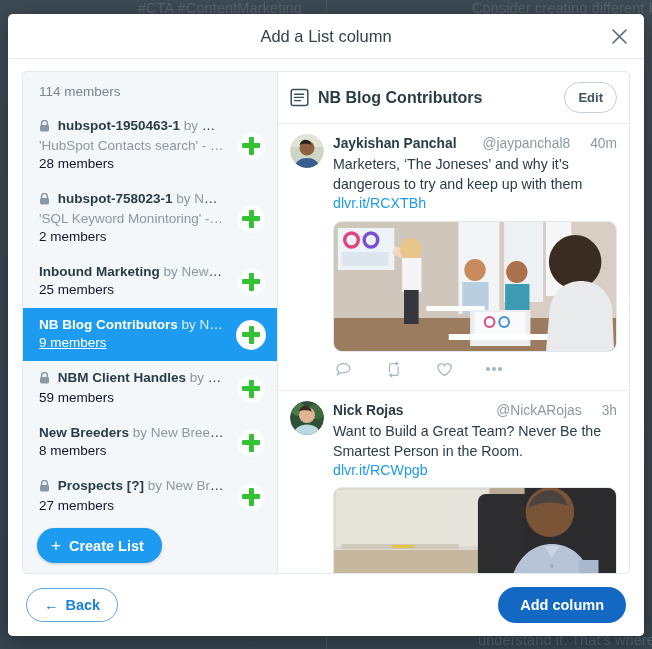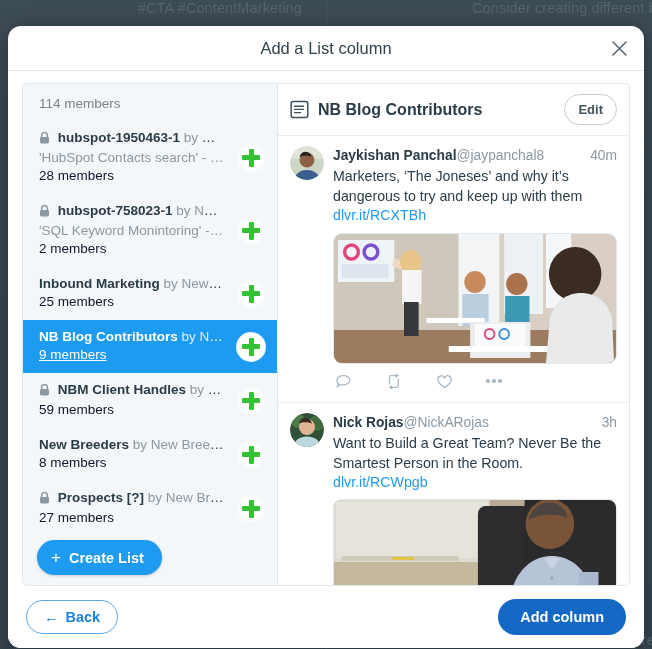--- a/index.html
+++ b/index.html
@@ -33,25 +33,25 @@
     letter-spacing: .1px;
   }
   #bg-text-1 { left: 138px; top: 0px; }
   #bg-text-2 { left: 472px; top: 0px; }
   #bg-text-3 { left: 478px; top: 632px; }
 
   
   #modal {
     position: absolute;
     left: 8px;
-    top: 26px;
+    top: 14px;
     width: 636px;
     height: 622px;
     background: #ffffff;
-    border-radius: 13px;
+    border-radius: 5px;
     box-shadow: 0 4px 22px rgba(0,0,0,.35);
     display: flex;
     flex-direction: column;
     overflow: hidden;
   }
 
   
   #modal-header {
     position: relative;
     height: 44px;
@@ -279,23 +279,24 @@
     border-radius: 50%;
     overflow: hidden;
     flex: 0 0 auto;
     position: relative;
   }
   .avatar svg { display: block; }
   .tweet-main { flex: 1; min-width: 0; padding-bottom: 8px; }
   .tweet-meta {
     display: flex;
     align-items: baseline;
-    gap: 0;
+    gap: 20px;
     font-size: 13.8px;
     line-height: 19px;
+    text-align: right;
   }
   .tweet-author { font-weight: bold; color: #2a3c47; white-space: nowrap; }
   .tweet-handle { color: #8b98a2; white-space: nowrap; overflow: hidden; text-overflow: ellipsis; flex: 1; }
   .tweet-time { color: #8b98a2; white-space: nowrap; }
   .tweet-text {
     font-size: 14.2px;
     color: #2a3c47;
     line-height: 20px;
     margin-top: 1px;
     word-wrap: break-word;

